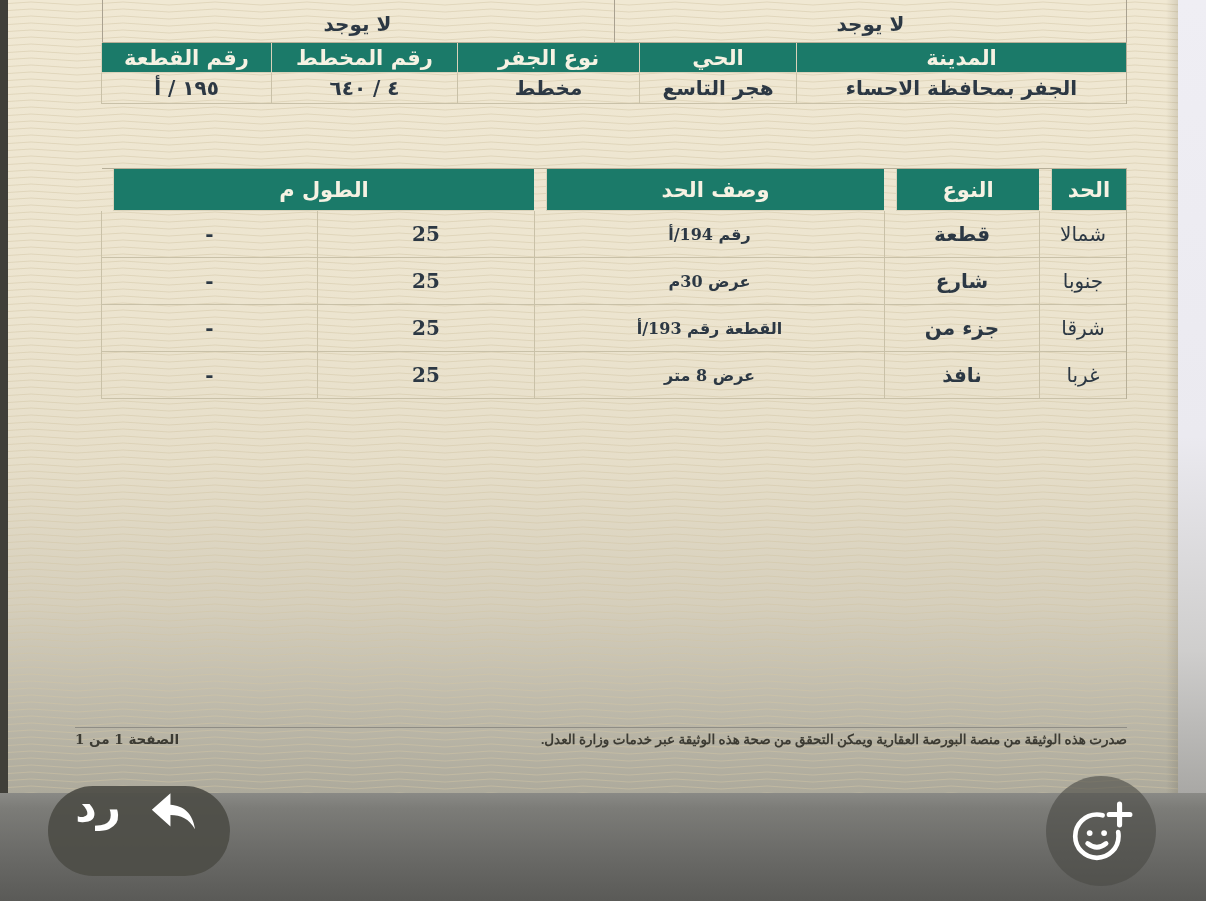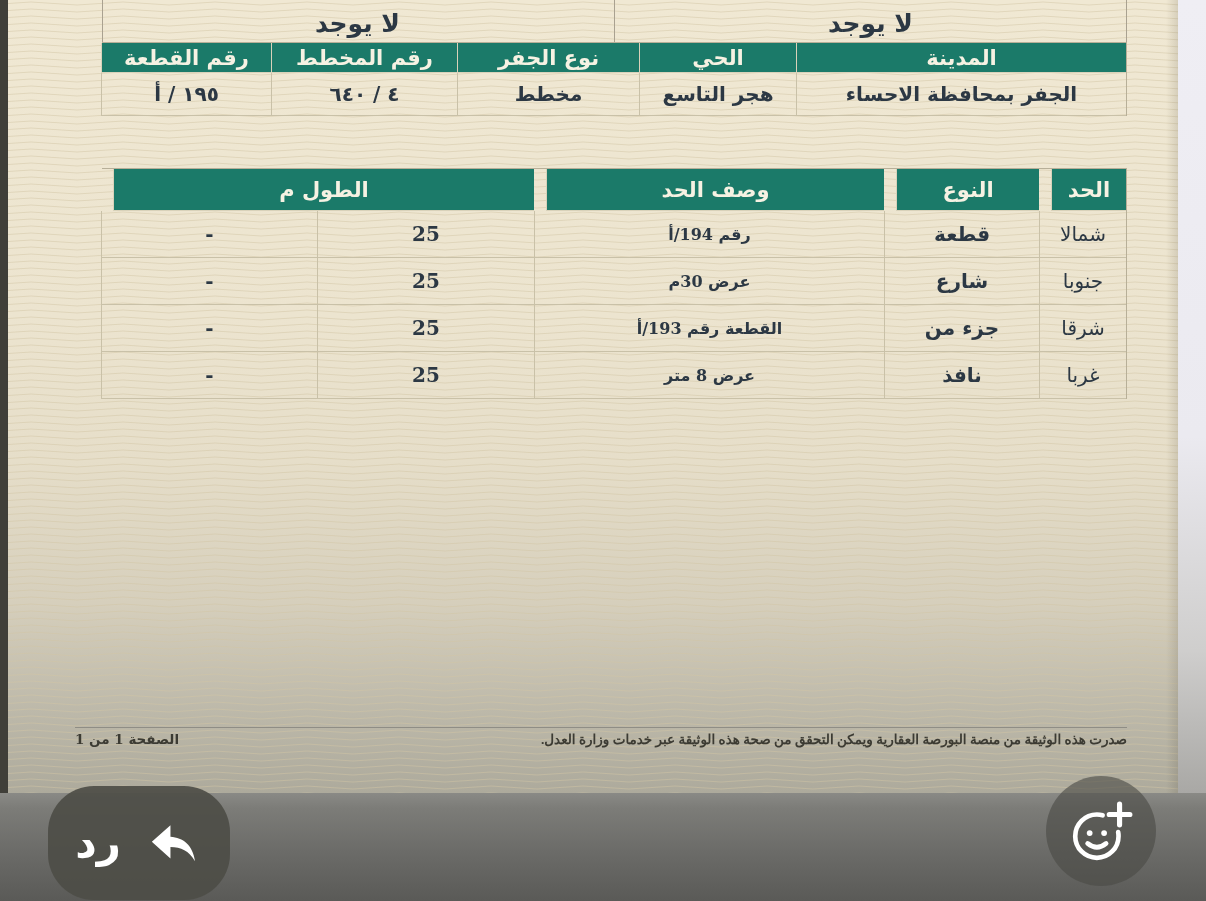--- a/index.html
+++ b/index.html
@@ -26,45 +26,45 @@
   .bcell{border-left:1px solid #c9c1a8;border-bottom:1px solid #c9c1a8;}
   .hcell{background:#1b7a69;color:#f6f2e3;font-weight:700;font-size:21px;
          font-family:"DejaVu Sans",sans-serif;
          border-left:1px solid #d9d2ba;border-bottom:1px solid #d9d2ba;}
   .outer-r{border-right:1px solid #b7af98;}
   .outer-t{border-top:1px solid #b7af98;}
 
   .toprow{left:94px;top:0;width:1025px;grid-template-columns:512px 513px;
           border-right:1px solid #a9a190;border-left:1px solid #a9a190;}
   .toprow .cell{height:48px;border-left:1px solid #a9a190;border-bottom:1px solid #a9a190;
-                font-size:25px;background:transparent;}
+                font-size:20px;background:transparent;}
   .toprow .cell:last-child{border-left:none;}
 
   .t1{left:94px;top:42px;width:1025px;grid-template-columns:330px 157px 182px 186px 170px;}
   .t1 .hcell{height:30px;}
-  .t1 .bcell{height:43px;}
+  .t1 .bcell{height:31px;}
 
   .t2{left:94px;top:168px;width:1025px;grid-template-columns:87px 155px 350px 217px 216px;}
   .t2 .hcell{height:42px;margin-left:12px;}
   .t2 .bcell{height:47px;}
   .span2{grid-column:span 2;}
   .desc-cell{font-size:16px;}
   .side-cell{font-weight:400;}
 
   .footer-line{left:67px;top:727px;width:1052px;height:1px;background:#8f8d85;}
   .footer-note{top:731px;right:51px;color:#3c3b33;font-size:13.5px;font-weight:700;
                font-family:Liberation Serif, serif;}
   .page-label{top:731px;left:67px;color:#3c3b33;font-size:13.5px;font-weight:700;direction:rtl;
               font-family:"DejaVu Serif","DejaVu Sans",serif;}
 
   
   .bottom-bar{position:absolute;left:0;top:793px;width:1206px;height:108px;
     background:linear-gradient(180deg,#8a8a86 0%,#7c7c78 14%,#6b6b68 55%,#5a5a57 100%);}
-  .reply-button{position:absolute;left:48px;top:786px;width:182px;height:114px;border-radius:46px;
-    background:rgba(77,77,71,.92);display:flex;align-items:center;justify-content:center;
+  .reply-button{position:absolute;left:48px;top:786px;width:182px;height:90px;border-radius:46px;
+    background:rgba(77,77,71,.92);display:flex;justify-content:center;
     gap:26px;cursor:pointer;}
   .reply-label{color:#fff;font-size:42px;font-weight:700;line-height:1;direction:rtl;}
   .reaction-button{position:absolute;left:1046px;top:776px;width:110px;height:110px;border-radius:50%;
     background:rgba(75,75,69,.62);display:flex;align-items:center;justify-content:center;cursor:pointer;}
 </style>
 </head>
 <body>
 
 <div class="stage">
 

